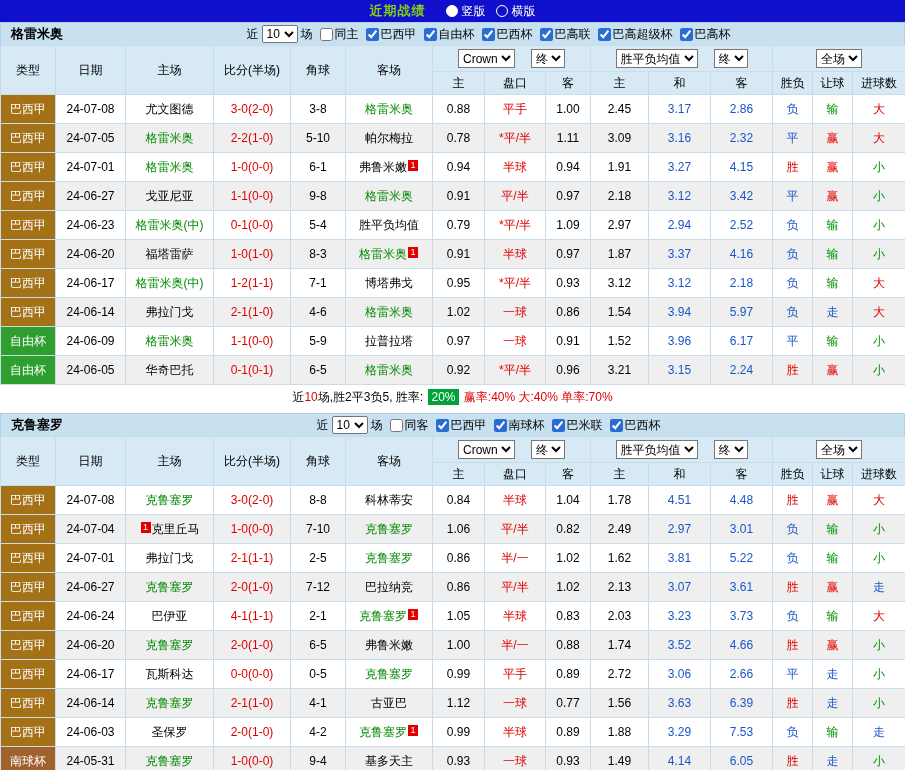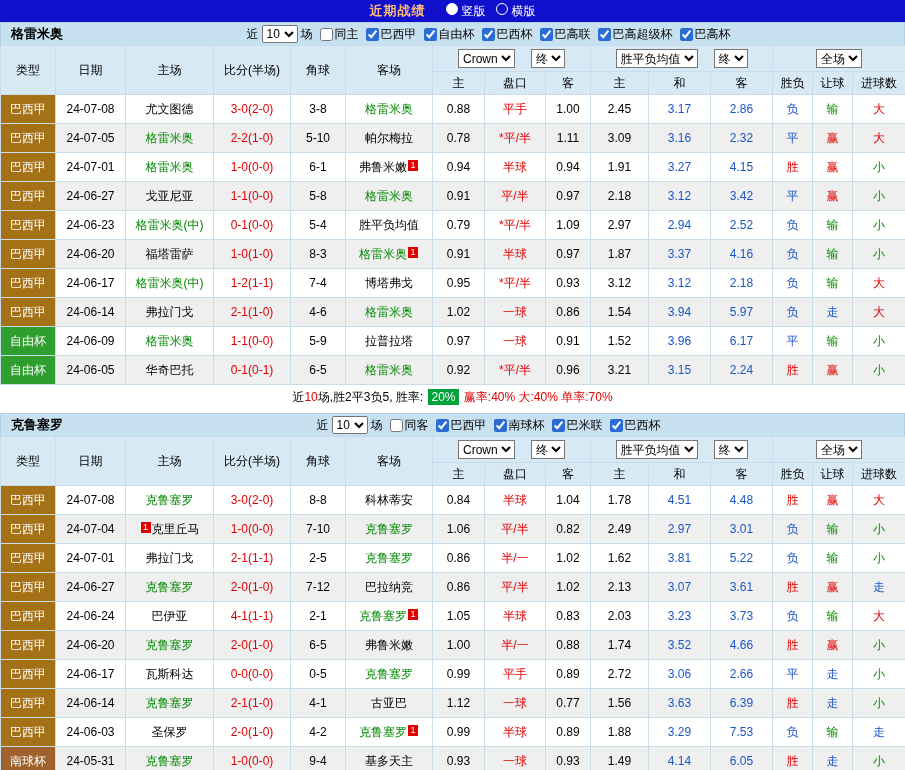--- a/index.html
+++ b/index.html
@@ -1,22 +1,22 @@
 <!DOCTYPE html>
 <html><head>
 <meta charset="utf-8">
 <style>
   html,body{margin:0;padding:0}
   body{width:905px;height:770px;overflow:hidden;background:#fff;color:#000;
        font-family:"Liberation Sans","DejaVu Sans",sans-serif;font-size:12px}
   
   .topbar{height:22px;background:#1010cc;display:flex;align-items:center;justify-content:center;gap:10px}
-  .tb-title{color:#fdba74;font-weight:bold;font-size:13px;letter-spacing:1px}
+  .tb-title{color:#84cc16;font-weight:bold;font-size:13px;letter-spacing:1px}
   .tb-radios{display:inline-flex;align-items:center}
-  .tb-radio{display:inline-flex;align-items:flex-start;gap:4px;color:#fff;cursor:pointer;margin-left:10px}
+  .tb-radio{display:inline-flex;align-items:center;gap:4px;color:#fff;cursor:pointer;margin-left:10px}
   .rdot{width:10px;height:10px;border:1px solid #fff;border-radius:50%;display:inline-block;background:transparent}
   .rdot.sel{background:#fff}
   
   .team-section{margin-bottom:4px}
   .sec-header{height:22px;background:#c8e1f0;display:flex;align-items:center;border:1px solid #b5cfe2;border-bottom:none}
   .team-name{font-weight:bold;font-size:13px;padding:0 10px;white-space:nowrap}
   .filters{display:flex;align-items:center;margin:0 auto;white-space:nowrap}
   .filters .cb{display:inline-flex;align-items:center;margin-left:7px;cursor:pointer}
   .filters input[type=checkbox]{width:13px;height:13px;margin:0 2px 0 0;accent-color:#2b6cd4}
   .sel-count{font-size:12px;height:18px;margin:0 3px}
@@ -200,21 +200,21 @@
       <td class="c-blue">4.15</td>
       <td class="c-red">胜</td>
       <td class="c-red">赢</td>
       <td class="c-green">小</td>
     </tr>
     <tr>
       <td class="lg" style="background:#a57117">巴西甲</td>
       <td>24-06-27</td>
       <td><span class="">戈亚尼亚</span></td>
       <td class="c-red">1-1(0-0)</td>
-      <td>5-8</td>
+      <td>9-8</td>
       <td><span class="c-team">格雷米奥</span></td>
       <td>0.91</td>
       <td class="c-red">平/半</td>
       <td>0.97</td>
       <td>2.18</td>
       <td class="c-blue">3.12</td>
       <td class="c-blue">3.42</td>
       <td class="c-blue">平</td>
       <td class="c-red">赢</td>
       <td class="c-green">小</td>
@@ -251,21 +251,21 @@
       <td class="c-blue">4.16</td>
       <td class="c-blue">负</td>
       <td class="c-green">输</td>
       <td class="c-green">小</td>
     </tr>
     <tr>
       <td class="lg" style="background:#a57117">巴西甲</td>
       <td>24-06-17</td>
       <td><span class="c-team">格雷米奥(中)</span></td>
       <td class="c-red">1-2(1-1)</td>
-      <td>7-4</td>
+      <td>7-1</td>
       <td><span class="">博塔弗戈</span></td>
       <td>0.95</td>
       <td class="c-red">*平/半</td>
       <td>0.93</td>
       <td>3.12</td>
       <td class="c-blue">3.12</td>
       <td class="c-blue">2.18</td>
       <td class="c-blue">负</td>
       <td class="c-green">输</td>
       <td class="c-red">大</td>

